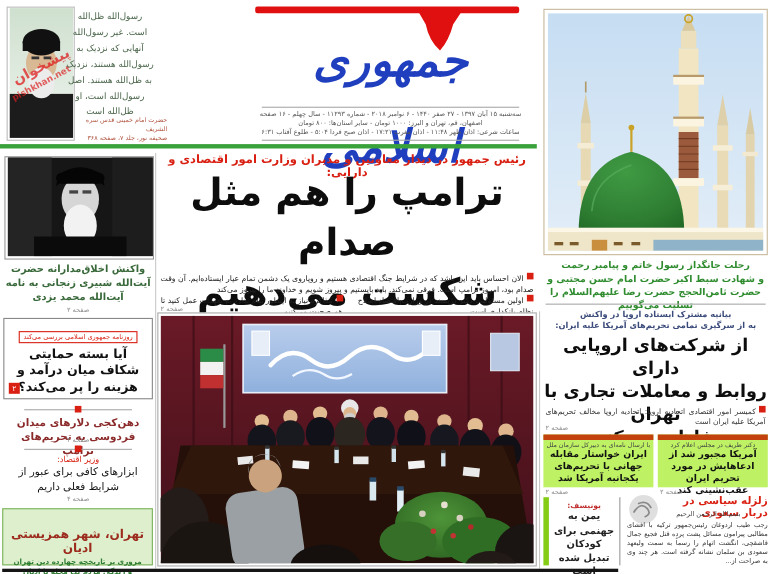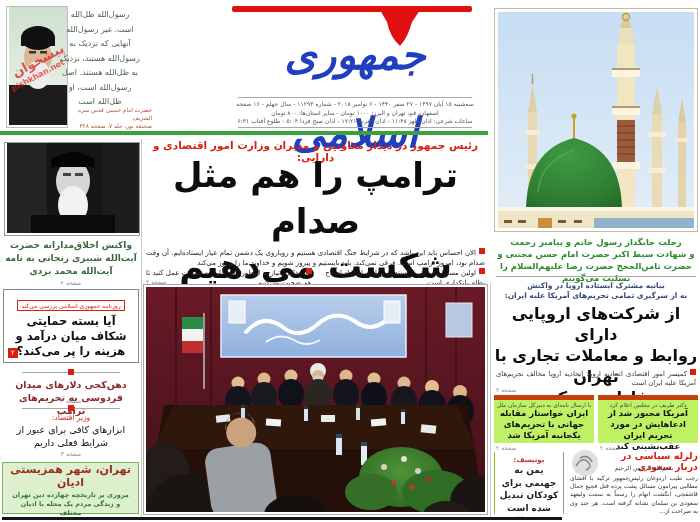--- a/index.html
+++ b/index.html
@@ -244,21 +244,21 @@
   <div class="abs c" style="left:6px;top:378px;width:130px;font-size:9.5px;line-height:13px;font-weight:bold;color:#8b2a2a">دهن‌کجی دلارهای میدان فردوسی به تحریم‌های ترامپ</div>
   <div class="abs tiny c" style="left:6px;top:397px;width:130px">صفحه ۴</div>
 
   <div class="abs hr" style="left:22px;top:408px;width:98px"></div>
   <div class="abs" style="left:68px;top:405px;width:6px;height:6px;background:#d91f11"></div>
   <div class="abs c" style="left:6px;top:413px;width:130px;font-size:7.5px;font-weight:normal;color:#d91f11">وزیر اقتصاد:</div>
   <div class="abs c" style="left:6px;top:423px;width:130px;font-size:9.5px;line-height:13px;font-weight:normal;color:#111">ابزارهای کافی برای عبور از شرایط فعلی داریم</div>
   <div class="abs tiny c" style="left:6px;top:450px;width:130px">صفحه ۴</div>
 
   <div class="abs" style="left:2px;top:462px;width:137px;height:52px;background:#ddefcc;border:1px solid #7ab25a;box-sizing:border-box">
-    <div class="c" style="margin-top:0;font-size:11px;font-weight:bold;color:#9c2b1e">تهران، شهر همزیستی ادیان</div>
+    <div class="c" style="margin-top:16px;font-size:11px;font-weight:bold;color:#9c2b1e">تهران، شهر همزیستی ادیان</div>
     <div class="c" style="margin-top:2px;font-size:6.5px;line-height:9px;color:#2e7d32;font-weight:bold;padding:0 8px">مروری بر تاریخچه چهارده دین تهران و زندگی مردم یک محله با ادیان مختلف</div>
 
   </div>
 
   <div class="abs" style="left:494px;top:8px;width:204px;height:224px;border:1px solid #c8b89a;background:#fff;padding:3px;box-sizing:border-box">
     <svg width="196" height="216" viewBox="0 0 196 216">
       <defs>
         <radialGradient id="dome" cx="0.45" cy="0.25" r="1">
           <stop offset="0" stop-color="#3f9a43"></stop>
             <stop offset="0.6" stop-color="#2e7d32"></stop>
@@ -359,21 +359,21 @@
     <div class="c" style="font-size:8.5px;line-height:11px;font-weight:bold;color:#111;padding:0 3px">آمریکا مجبور شد از ادعاهایش در مورد تحریم ایران عقب‌نشینی کند</div>
   </div>
   <div class="abs tiny" style="left:600px;top:444px">صفحه ۲</div>
 
   <div class="abs graybox" style="left:494px;top:395px;width:100px;height:48px">
     <div class="c" style="margin-top:2px;font-size:5.8px;color:#444">با ارسال نامه‌ای به دبیرکل سازمان ملل</div>
     <div class="c" style="font-size:8.5px;line-height:11px;font-weight:bold;color:#111;padding:0 3px">ایران خواستار مقابله جهانی با تحریم‌های یکجانبه آمریکا شد</div>
   </div>
   <div class="abs tiny" style="left:496px;top:444px">صفحه ۲</div>
 
-  <div class="abs" style="left:494px;top:452px;width:70px;height:62px;border-left:1px solid #84cc16;border-right:1px solid #999;box-sizing:border-box">
+  <div class="abs" style="left:494px;top:452px;width:70px;height:62px;border-left:5px solid #84cc16;border-right:1px solid #999;box-sizing:border-box">
     <div class="c" style="margin-top:4px;font-size:7px;font-weight:bold;color:#c03030">یونیسف:</div>
     <div class="c" style="font-size:9px;line-height:12.5px;font-weight:bold;color:#222;padding:0 4px">یمن به جهنمی برای کودکان تبدیل شده است</div>
     <div class="c tiny">صفحه ۱۵</div>
   </div>
 
   <div class="abs" style="left:570px;top:448px;width:128px;height:74px">
     <svg class="abs" style="left:0;top:0" width="30" height="30" viewBox="0 0 30 30">
       <circle cx="15" cy="15" r="13" fill="#c9c9c9" opacity="0.6"></circle>
       <path d="M6,18 q6,-10 12,-4 q5,5 -2,8 M10,10 q8,-4 12,4" stroke="#8a8a8a" stroke-width="1.6" fill="none"></path>
     </svg>

